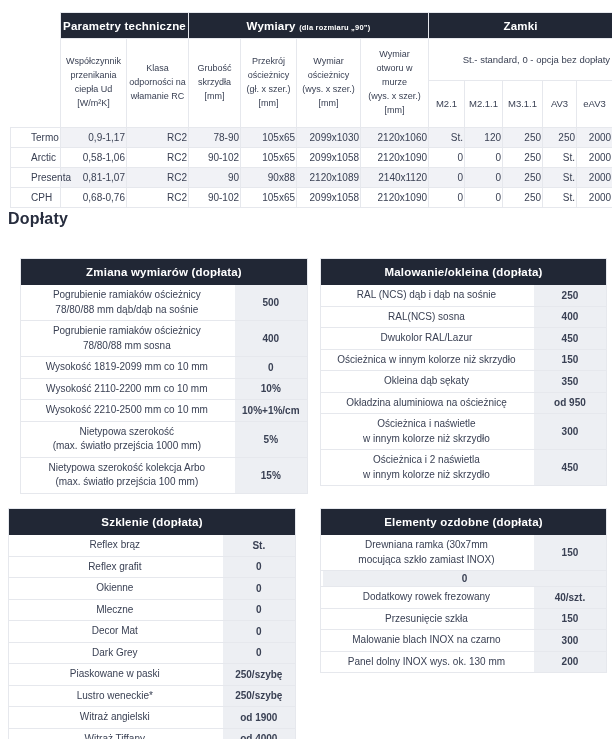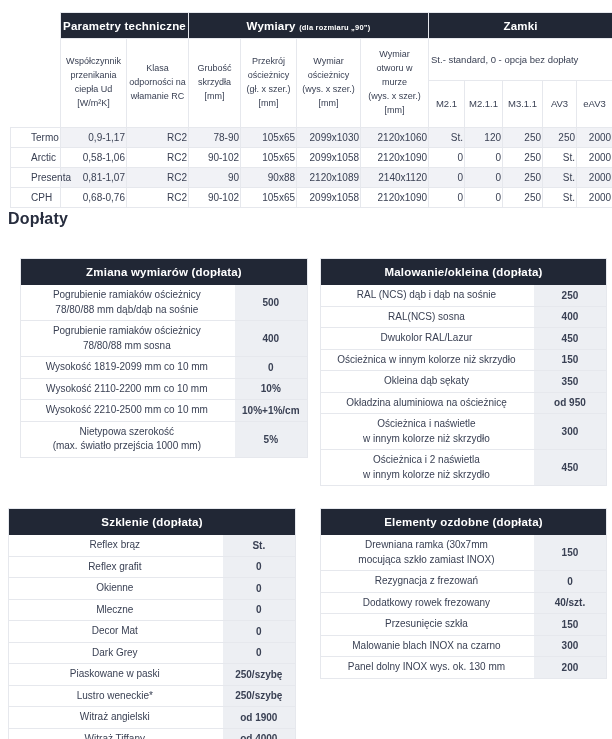--- a/index.html
+++ b/index.html
@@ -20,21 +20,21 @@
     background:#212735;color:#fff;font-weight:700;font-size:11.5px;
     height:26px;border:none;border-left:3px solid #fff;text-align:center;
     letter-spacing:.2px;
   }
   .gnote{font-weight:600;font-size:7.5px;}
   .subhead{
     font-size:9px;font-weight:400;color:#3a4154;background:#fff;
     padding:9px 1px;white-space:pre-line;line-height:1.55;
     text-align:center;vertical-align:middle;
   }
-  .locknote{font-size:9.5px;font-weight:400;background:#fff;padding:9px 2px;text-align:left;}
+  .locknote{font-size:9.5px;font-weight:400;background:#fff;padding:9px 2px;text-align:right;}
   .lockname{font-size:9.5px;font-weight:400;background:#fff;padding:11px 1px;text-align:center;}
   .spec tbody td{
     font-size:10px;padding:4px 1px;text-align:right;background:#fff;height:12px;
   }
   .spec td.rowname{text-align:left;padding-left:20px;}
   .spec tr.zebra td{background:#f1f2f6;}
   .spec tr.zebra td.rowname{background:#fff;}
   
   .section-title{
     position:absolute;left:8px;top:210px;margin:0;
@@ -207,20 +207,25 @@
       </div>
       <div class="drow">
         <div class="dlabel">Wysokość 2210-2500 mm co 10 mm</div>
         <div class="dvalue">10%+1%/cm</div>
       </div>
       <div class="drow">
         <div class="dlabel">Nietypowa szerokość
 (max. światło przejścia 1000 mm)</div>
         <div class="dvalue">5%</div>
       </div>
+      <div class="drow">
+        <div class="dlabel">Nietypowa szerokość kolekcja Arbo
+(max. światło przejścia 100 mm)</div>
+        <div class="dvalue">15%</div>
+      </div>
     </div>
 </div>
 <div class="dtable" id="t1">
   <div class="dhead">Malowanie/okleina (dopłata)</div>
   <div class="rows">
       <div class="drow">
         <div class="dlabel">RAL (NCS) dąb i dąb na sośnie</div>
         <div class="dvalue">250</div>
       </div>
       <div class="drow">
@@ -302,21 +307,20 @@
 </div>
 <div class="dtable" id="t3">
   <div class="dhead">Elementy ozdobne (dopłata)</div>
   <div class="rows">
       <div class="drow">
         <div class="dlabel">Drewniana ramka (30x7mm
 mocująca szkło zamiast INOX)</div>
         <div class="dvalue">150</div>
       </div>
       <div class="drow">
-        <div class="dlabel">Rezygnacja z frezowań</div>
         <div class="dvalue">0</div>
       </div>
       <div class="drow">
         <div class="dlabel">Dodatkowy rowek frezowany</div>
         <div class="dvalue">40/szt.</div>
       </div>
       <div class="drow">
         <div class="dlabel">Przesunięcie szkła</div>
         <div class="dvalue">150</div>
       </div>

